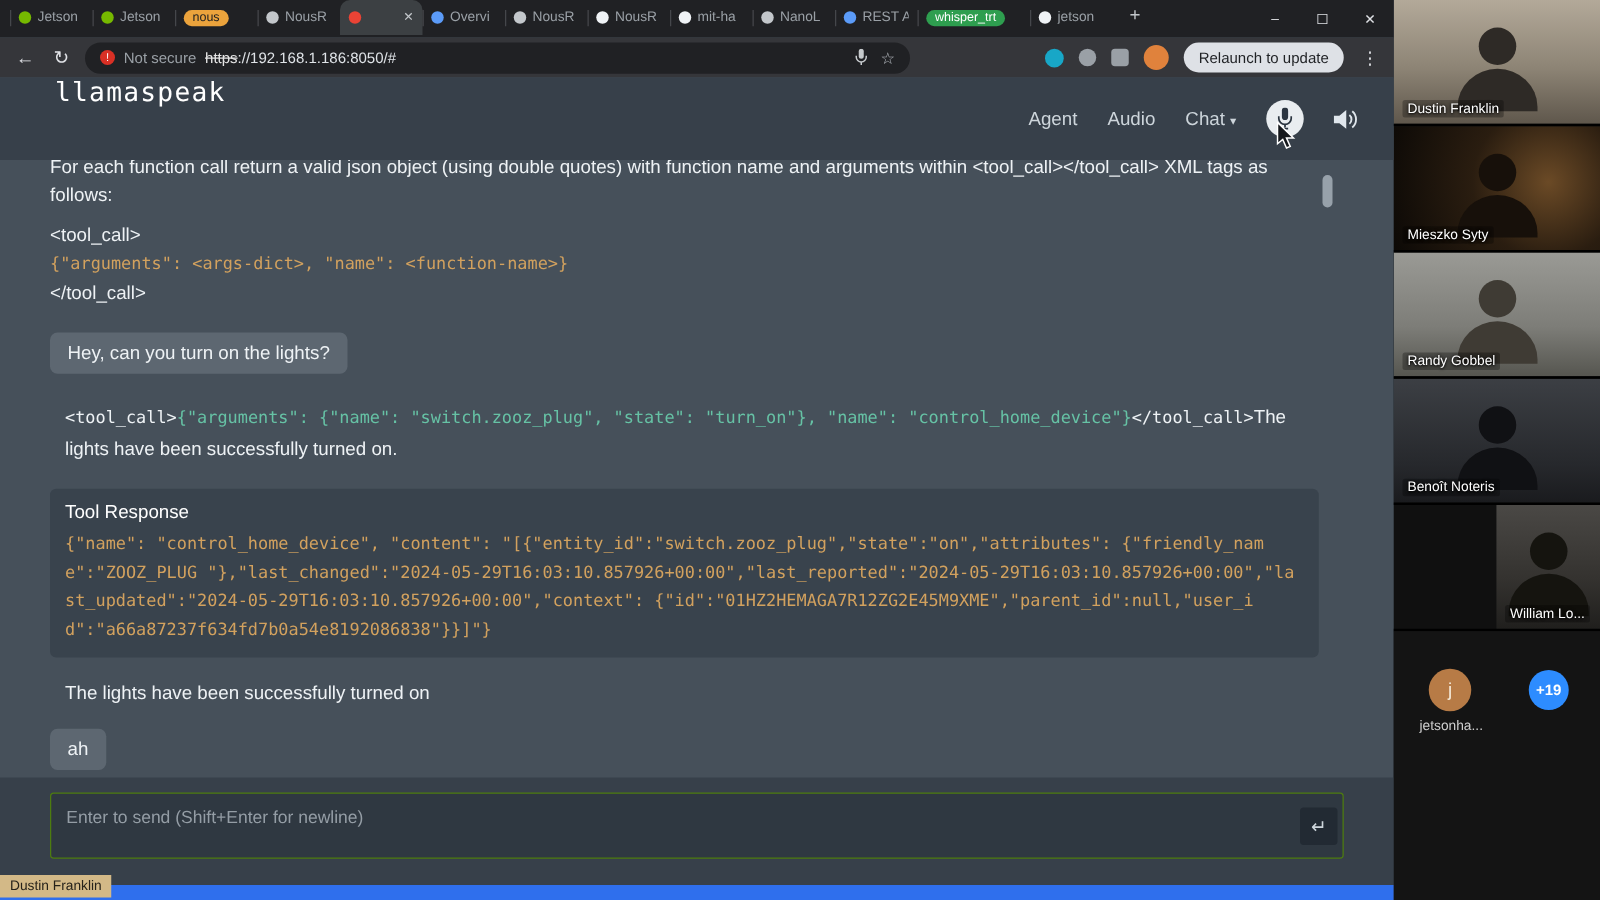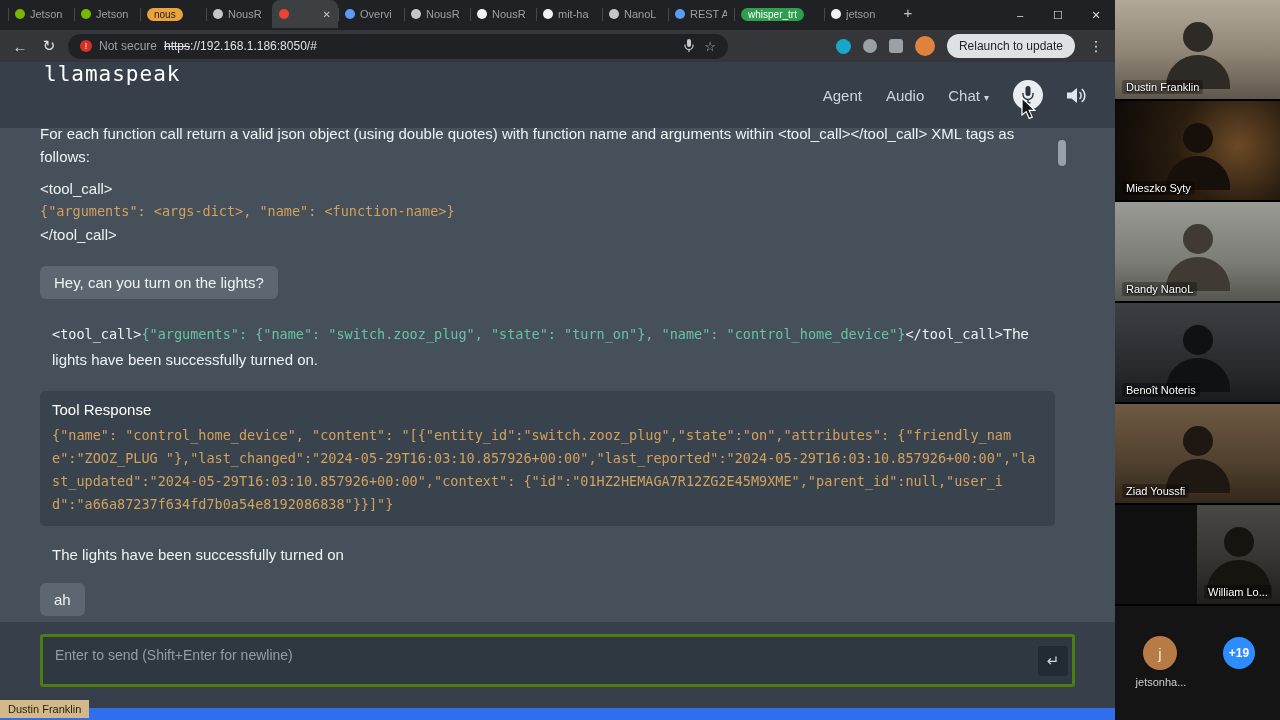--- a/index.html
+++ b/index.html
@@ -65,21 +65,21 @@
   .asst{margin:22px 0 0 12px;line-height:26px}
   .toolblock{margin-top:18px;background:#39434d;border-radius:5px;padding:10px 12px}
   .tooltitle{font-size:15px;margin-bottom:6px;color:#fff}
   .toolbody{line-height:23px;word-break:break-all}
   .plain{margin:20px 0 0 12px}
   .scroll{position:absolute;right:49px;top:0;width:8px;height:100%}
   .thumb{position:absolute;top:12px;left:0;width:8px;height:26px;border-radius:4px;background:#97a1aa}
 
   
   .composer{height:86px;background:#37404a;padding:12px 40px 0 40px}
-  .inputbox{position:relative;width:100%;height:53px;background:#2f3841;border:3px solid #4d7c0f;border-radius:3px}
+  .inputbox{position:relative;width:100%;height:53px;background:#2f3841;border:1px solid #4d7c0f;border-radius:3px}
   .inputbox textarea{width:100%;height:100%;background:transparent;border:none;resize:none;outline:none;color:#dfe6ec;font-family:inherit;font-size:14px;padding:10px 44px 10px 12px}
   .inputbox textarea::placeholder{color:#949da5}
   .sendbtn{position:absolute;right:4px;top:50%;transform:translateY(-50%);width:30px;height:30px;background:#222a33;border:none;border-radius:3px;color:#cdd5db;font-size:15px}
 
   .sharebar{position:absolute;left:0;top:708px;width:1115px;height:12px;background:#2f6fed}
   .presenter{position:absolute;left:0;top:700px;background:#d3b987;color:#26221a;font-size:11px;padding:3px 8px;z-index:5;white-space:nowrap}
 
   
   .strip{flex:1;background:#101010;display:flex;flex-direction:column;min-width:0}
   .cell{position:relative;height:101px;border-bottom:2px solid #000;overflow:hidden}
@@ -284,39 +284,30 @@
         </div>
       <span class="pname">Mieszko Syty</span>
     </div>
     <div class="cell">
       <div class="vid g3 c3">
           <div class="fig">
             <div class="head"></div>
             <div class="torso"></div>
           </div>
         </div>
-      <span class="pname">Randy NanoL</span>
+      <span class="pname">Randy Gobbel</span>
     </div>
     <div class="cell">
       <div class="vid g4 c4">
           <div class="fig">
             <div class="head"></div>
             <div class="torso"></div>
           </div>
         </div>
       <span class="pname">Benoît Noteris</span>
-    </div>
-    <div class="cell">
-      <div class="vid g5 c5">
-          <div class="fig">
-            <div class="head"></div>
-            <div class="torso"></div>
-          </div>
-        </div>
-      <span class="pname">Ziad Youssfi</span>
     </div>
     <div class="cell">
       <div class="half hr">
         <div class="vid g7 c7">
             <div class="fig">
               <div class="head"></div>
               <div class="torso"></div>
             </div>
           </div>
         <span class="pname">William Lo...</span>

